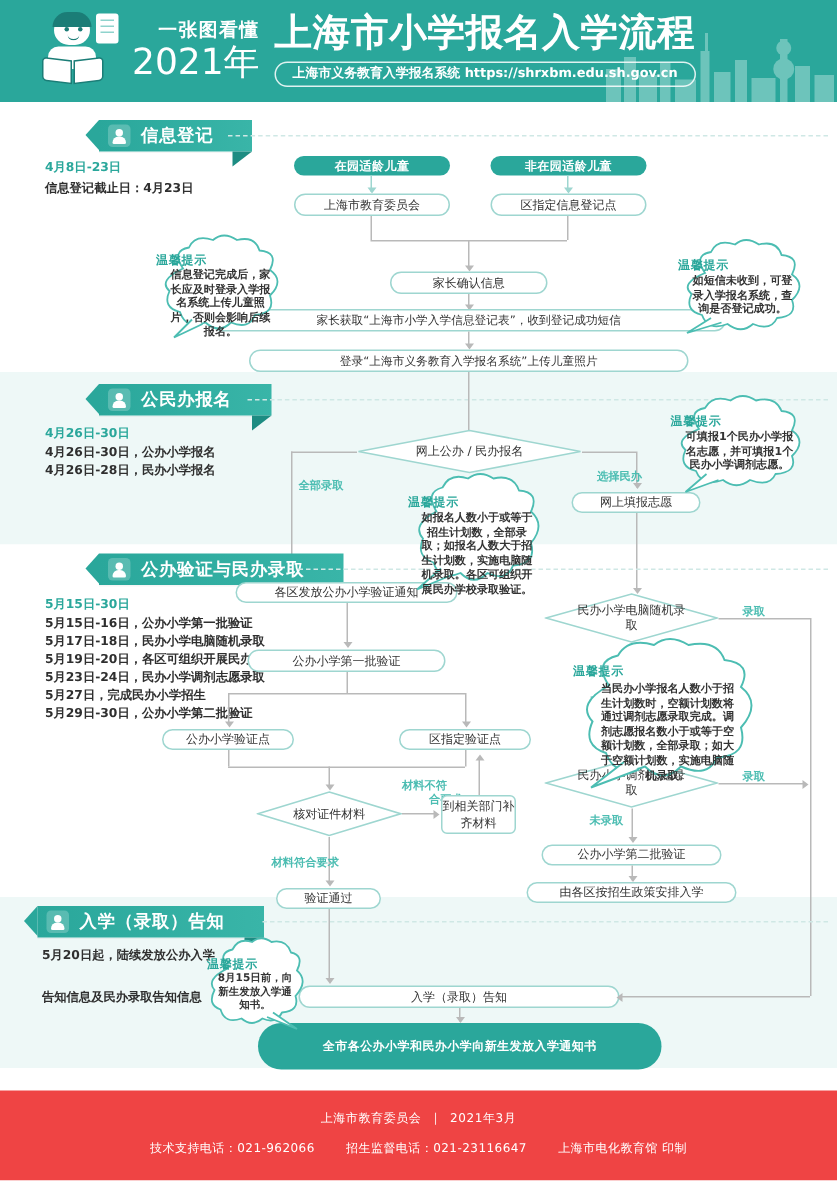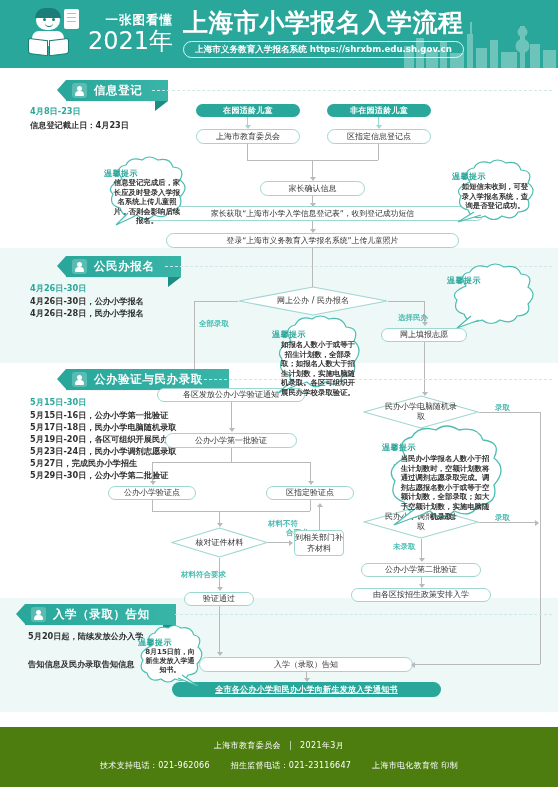--- a/index.html
+++ b/index.html
@@ -83,21 +83,21 @@
 
   
   .cloud{position:absolute;}
   .cloud svg{position:absolute;left:0;top:0;overflow:visible;}
   .cloud .ctitle{position:absolute;left:0;right:0;font-size:8px;font-weight:bold;
       color:#2aa79b;letter-spacing:.5px;}
   .cloud .cbody{position:absolute;left:0;right:0;text-align:center;font-size:7.4px;line-height:9.6px;
       color:#333;padding:0 9px;box-sizing:border-box;font-weight:bold;}
 
   
-  .footer{position:absolute;left:0;bottom:0;width:558px;height:60px;background:#4d7c0f;color:#fff;}
+  .footer{position:absolute;left:0;bottom:0;width:558px;height:60px;background:#ef4444;color:#fff;}
   .f1{position:absolute;left:0;right:0;top:13px;text-align:center;font-size:8px;letter-spacing:.4px;}
   .f2{position:absolute;left:0;right:0;top:33px;text-align:center;font-size:8px;letter-spacing:.3px;}
   .f2 span{margin:0 9px;}
   .sep{opacity:.85;margin:0 5px;}
 </style>
 </head>
 <body>
 
 <div id="page">
 
@@ -242,20 +242,21 @@
   <div class="node out" style="left:381px;top:328px;width:86px;height:14px;">网上填报志愿</div>
   <div class="ln lnv" style="left:424px;top:342px;height:52px;"></div>
   <div class="arw down" style="left:421.5px;top:392px;"></div>
 
   <div class="cloud" style="left:447px;top:264px;width:92px;height:62px;">
     <svg width="92" height="62" viewBox="0 0 92 62">
       <path d="M19 22 Q11 10 23 8 Q28 -1 40 3 Q48 -3 57 3 Q70 0 74 10 Q87 11 81 23 Q91 30 81 40 Q85 51 70 52 Q66 61 53 56 Q44 63 35 56 Q21 61 17 50 Q5 47 10 36 Q2 29 19 22 Z" fill="#ffffff" stroke="#4cbdb2" stroke-width="1.2"></path>
       <path d="M24 52 L10 64 L32 56" fill="#ffffff" stroke="#4cbdb2" stroke-width="1.2"></path>
     </svg>
     <div class="ctitle" style="top:11px;">温馨提示</div>
+    <div class="cbody" style="top:22px;padding:0 9px;">可填报1个民办小学报名志愿，并可填报1个民办小学调剂志愿。</div>
   </div>
 
   <div class="cloud" style="left:272px;top:315px;width:92px;height:78px;z-index:5;">
     <svg width="92" height="78" viewBox="0 0 92 78">
       <path d="M19 26 Q11 13 23 10 Q28 0 40 4 Q48 -2 57 4 Q70 1 74 12 Q88 13 82 26 Q92 35 82 47 Q86 61 70 62 Q66 73 53 67 Q44 76 35 67 Q21 73 17 60 Q5 56 10 44 Q2 35 19 26 Z" fill="#ffffff" stroke="#4cbdb2" stroke-width="1.2"></path>
       <path d="M22 64 L6 78 L30 68" fill="#ffffff" stroke="#4cbdb2" stroke-width="1.2"></path>
     </svg>
     <div class="ctitle" style="top:14px;">温馨提示</div>
     <div class="cbody" style="top:25px;padding:0 9px;">如报名人数小于或等于招生计划数，全部录取；如报名人数大于招生计划数，实施电脑随机录取。各区可组织开展民办学校录取验证。</div>
   </div>
@@ -371,21 +372,21 @@
   <div class="sec-note" style="left:28px;top:643px;font-weight:bold;margin-top:16px;">告知信息及民办录取告知信息</div>
 
   <div class="ln lnv" style="left:219px;top:606px;height:48px;"></div>
   <div class="arw down" style="left:216.5px;top:652px;"></div>
   <div class="node out" style="left:199px;top:657px;width:214px;height:15px;">入学（录取）告知</div>
   <div class="ln lnh" style="left:413px;top:664px;width:127px;"></div>
   <div class="arw left" style="left:411px;top:661.5px;"></div>
 
   <div class="ln lnv" style="left:306px;top:672px;height:9px;"></div>
   <div class="arw down" style="left:303.5px;top:678px;"></div>
-  <div class="node pill" style="left:172px;top:682px;width:269px;height:15px;text-decoration:underline;">全市各公办小学和民办小学向新生发放入学通知书</div>
+  <div class="node pill" style="left:172px;top:682px;width:269px;height:31px;">全市各公办小学和民办小学向新生发放入学通知书</div>
 
   <div class="cloud" style="left:138px;top:626px;width:64px;height:60px;z-index:6;">
     <svg width="64" height="60" viewBox="0 0 64 60">
       <path d="M13 20 Q7 9 17 7 Q21 -1 30 2 Q36 -3 43 2 Q53 0 56 9 Q65 11 60 21 Q68 28 59 38 Q62 48 50 49 Q46 57 37 53 Q30 59 23 53 Q12 57 9 47 Q0 44 5 34 Q-1 27 13 20 Z" fill="#ffffff" stroke="#4cbdb2" stroke-width="1.2"></path>
       <path d="M44 49 L60 60 L40 52" fill="#ffffff" stroke="#4cbdb2" stroke-width="1.2"></path>
     </svg>
     <div class="ctitle" style="top:11px;">温馨提示</div>
     <div class="cbody" style="top:22px;padding:0 7px;font-size:7px;line-height:9px;">8月15日前，向新生发放入学通知书。</div>
   </div>
 

